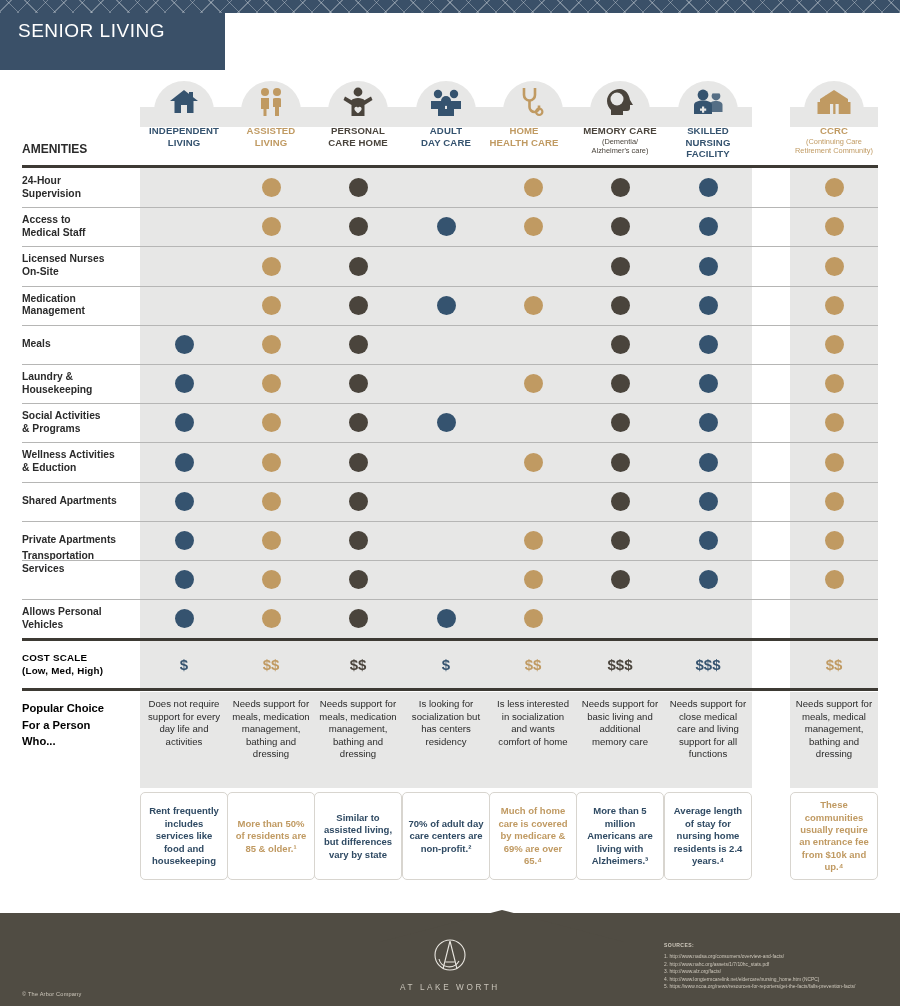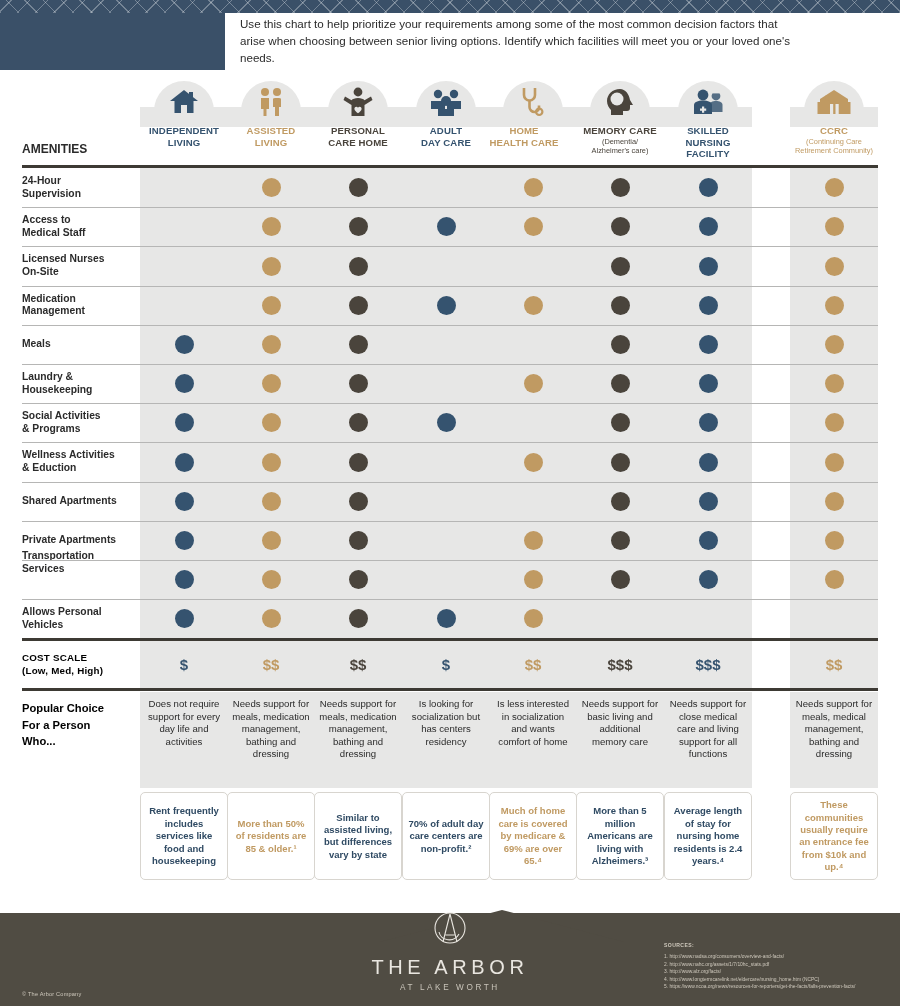--- a/index.html
+++ b/index.html
@@ -120,22 +120,22 @@
     color: #cfc9bd; font-size: 5.6px; letter-spacing: .2px;
   }
 </style>
 </head>
 <body>
 
 <div class="pattern-strip"></div>
 
 <div class="header">
   <div class="title-block">
+    <div class="title-line1">SENIOR LIVING</div>
   </div>
-  <div class="intro">Use this chart to help prioritize your requirements among some of the most common decision factors that arise when choosing between senior living options. Identify which facilities will meet you or your loved one's needs.</div>
 </div>
 
 <div class="grid" id="grid">
     <div class="shield-top" style="left:140px;top:6px">
         <div class="dome"></div>
         <div class="base"></div>
       </div>
       <div class="shield-icon" style="left:140px;top:10px">
       <svg width="30" height="28" viewBox="0 0 30 28">
         <path fill="#35536f" d="M15 2 L29 13 H24.5 V25 H18 V17 H12 V25 H5.5 V13 H1 Z"></path>
@@ -498,21 +498,20 @@
 <div class="footer"></div>
 <div class="roof"></div>
 <div class="logo-wrap">
   <div class="logo-mark">
     <svg viewBox="0 0 44 44" width="44" height="44">
       <circle cx="22" cy="20" r="15" fill="none" stroke="#e9e6e0" stroke-width="1.1"></circle>
       <path d="M22 6 L15 34 M22 6 L29 34 M17.5 27 L26.5 27" fill="none" stroke="#e9e6e0" stroke-width="1.1"></path>
       <path d="M11 24 C13 33 26 35 31 26" fill="none" stroke="#e9e6e0" stroke-width="1.1"></path>
     </svg>
   </div>
-  <div class="logo-name">THE ARBOR</div>
   <div class="logo-tag">AT LAKE WORTH</div>
 </div>
 
 <div class="sources">
   <div class="sources-title">SOURCES:</div>
   <div id="sources-lines">
       <div>1. http://www.nadsa.org/consumers/overview-and-facts/</div>
       <div>2. http://www.nahc.org/assets/1/7/10hc_stats.pdf</div>
       <div>3. http://www.alz.org/facts/</div>
       <div>4. http://www.longtermcarelink.net/eldercare/nursing_home.htm (NCPC)</div>

